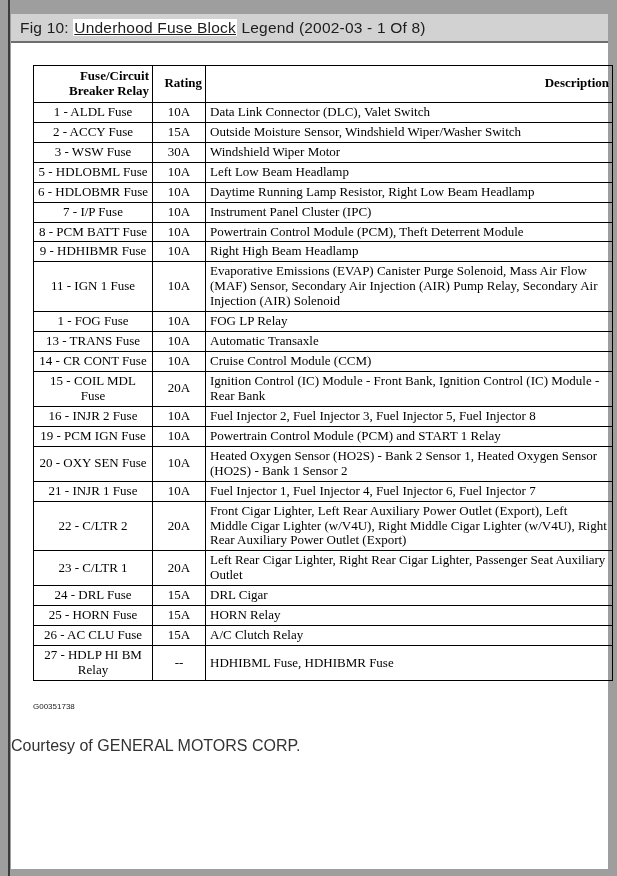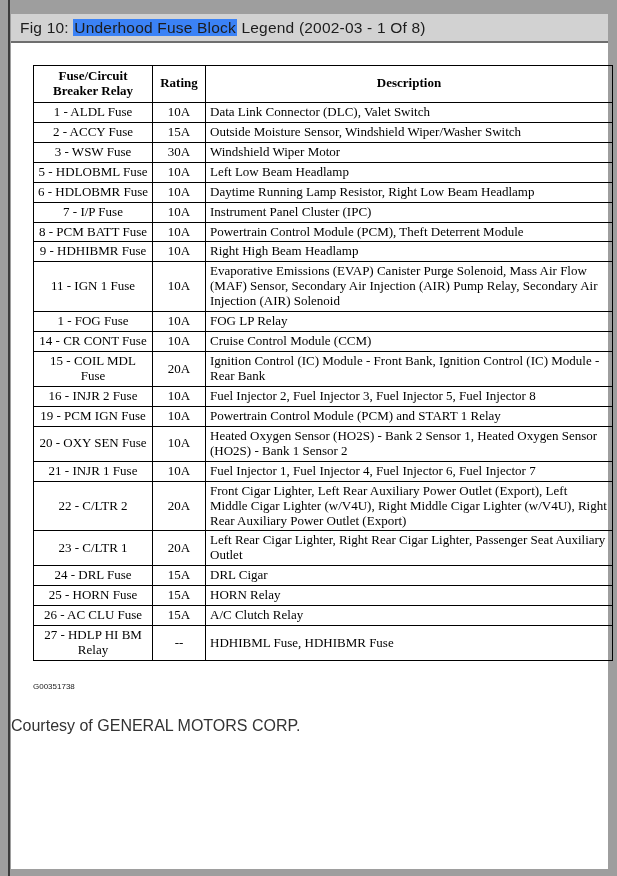--- a/index.html
+++ b/index.html
@@ -28,21 +28,21 @@
     margin: 22px 0 0 22px;
     border-collapse: collapse;
     table-layout: fixed;
     width: 558px;
     font-family: "Liberation Serif", serif;
     font-size: 13px;
     line-height: 1.15;
     color: #000;
   }
   table.legend th, table.legend td { border: 1px solid #000; vertical-align: middle; }
-  table.legend th { font-weight: bold; text-align: center; padding: 3px 3px; }
+  table.legend th { font-weight: bold; text-align: right; padding: 3px 3px; }
   th.col-fuse, td.fuse { width: 112px; }
   th.col-rating, td.rating { width: 46px; }
   th.col-desc, td.desc { width: 400px; }
   td.fuse { text-align: center; padding: 2px 3px; }
   td.rating { text-align: center; padding: 2px 2px; }
   td.desc { text-align: left; padding: 2px 4px; }
   .doc-code {
     margin: 21px 0 0 22px;
     font-family: "Liberation Sans", sans-serif;
     font-size: 8px;
@@ -55,21 +55,21 @@
     color: #333;
   }
 </style>
 </head>
 <body>
 
 <div class="frame">
   <div class="left-edge"></div>
   <div class="page">
 
-    <div class="titlebar" style="background: rgb(210, 210, 210);"><span>Fig 10: </span><span class="hl" style="background: #3b82f6;">Underhood Fuse Block</span><span> Legend (2002-03 - 1 Of 8)</span></div>
+    <div class="titlebar" style="background: rgb(210, 210, 210);"><span>Fig 10: </span><span class="hl" style="background: #ffffff; text-decoration: underline;">Underhood Fuse Block</span><span> Legend (2002-03 - 1 Of 8)</span></div>
 
     <table class="legend">
       <thead>
         <tr>
           <th class="col-fuse">Fuse/Circuit Breaker Relay</th>
           <th class="col-rating">Rating</th>
           <th class="col-desc">Description</th>
         </tr>
       </thead>
       <tbody id="fuse-rows">
@@ -117,20 +117,25 @@
             <td class="fuse">11 - IGN 1 Fuse</td>
             <td class="rating">10A</td>
             <td class="desc">Evaporative Emissions (EVAP) Canister Purge Solenoid, Mass Air Flow (MAF) Sensor, Secondary Air Injection (AIR) Pump Relay, Secondary Air Injection (AIR) Solenoid</td>
           </tr>
           <tr>
             <td class="fuse">1 - FOG Fuse</td>
             <td class="rating">10A</td>
             <td class="desc">FOG LP Relay</td>
           </tr>
           <tr>
+            <td class="fuse">13 - TRANS Fuse</td>
+            <td class="rating">10A</td>
+            <td class="desc">Automatic Transaxle</td>
+          </tr>
+          <tr>
             <td class="fuse">14 - CR CONT Fuse</td>
             <td class="rating">10A</td>
             <td class="desc">Cruise Control Module (CCM)</td>
           </tr>
           <tr>
             <td class="fuse">15 - COIL MDL Fuse</td>
             <td class="rating">20A</td>
             <td class="desc">Ignition Control (IC) Module - Front Bank, Ignition Control (IC) Module - Rear Bank</td>
           </tr>
           <tr>

